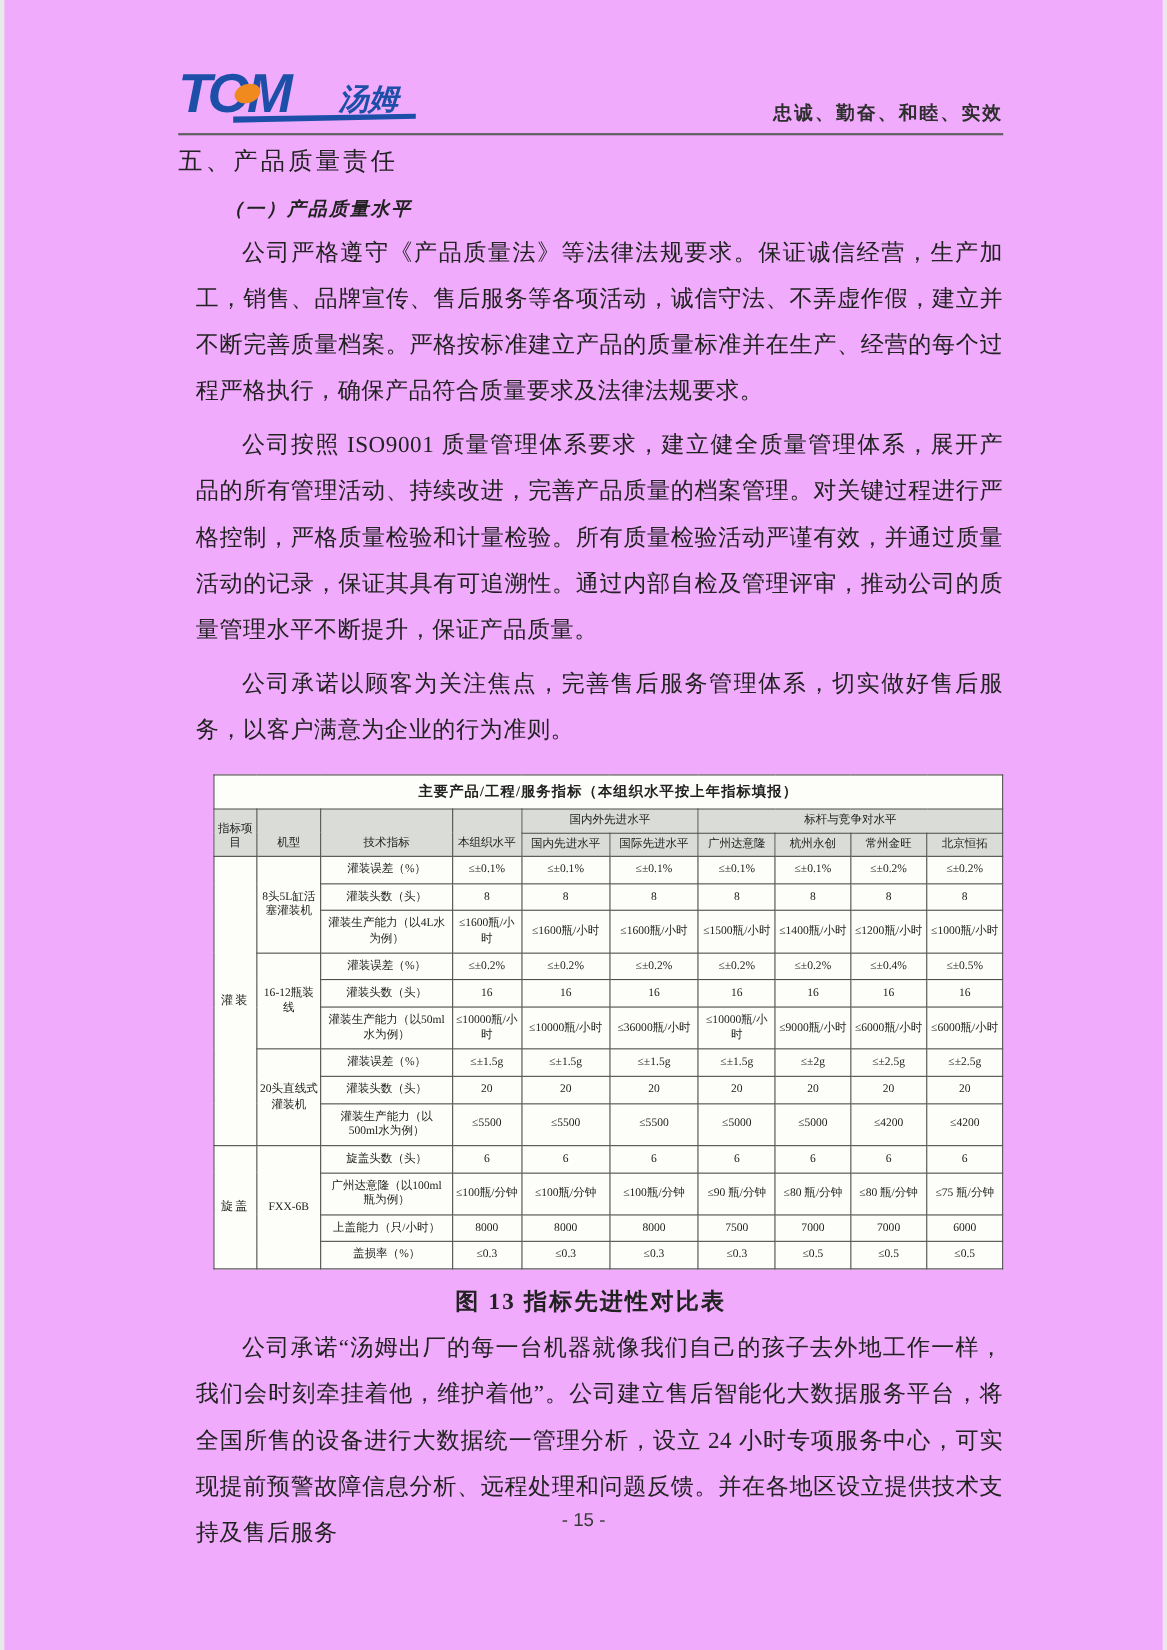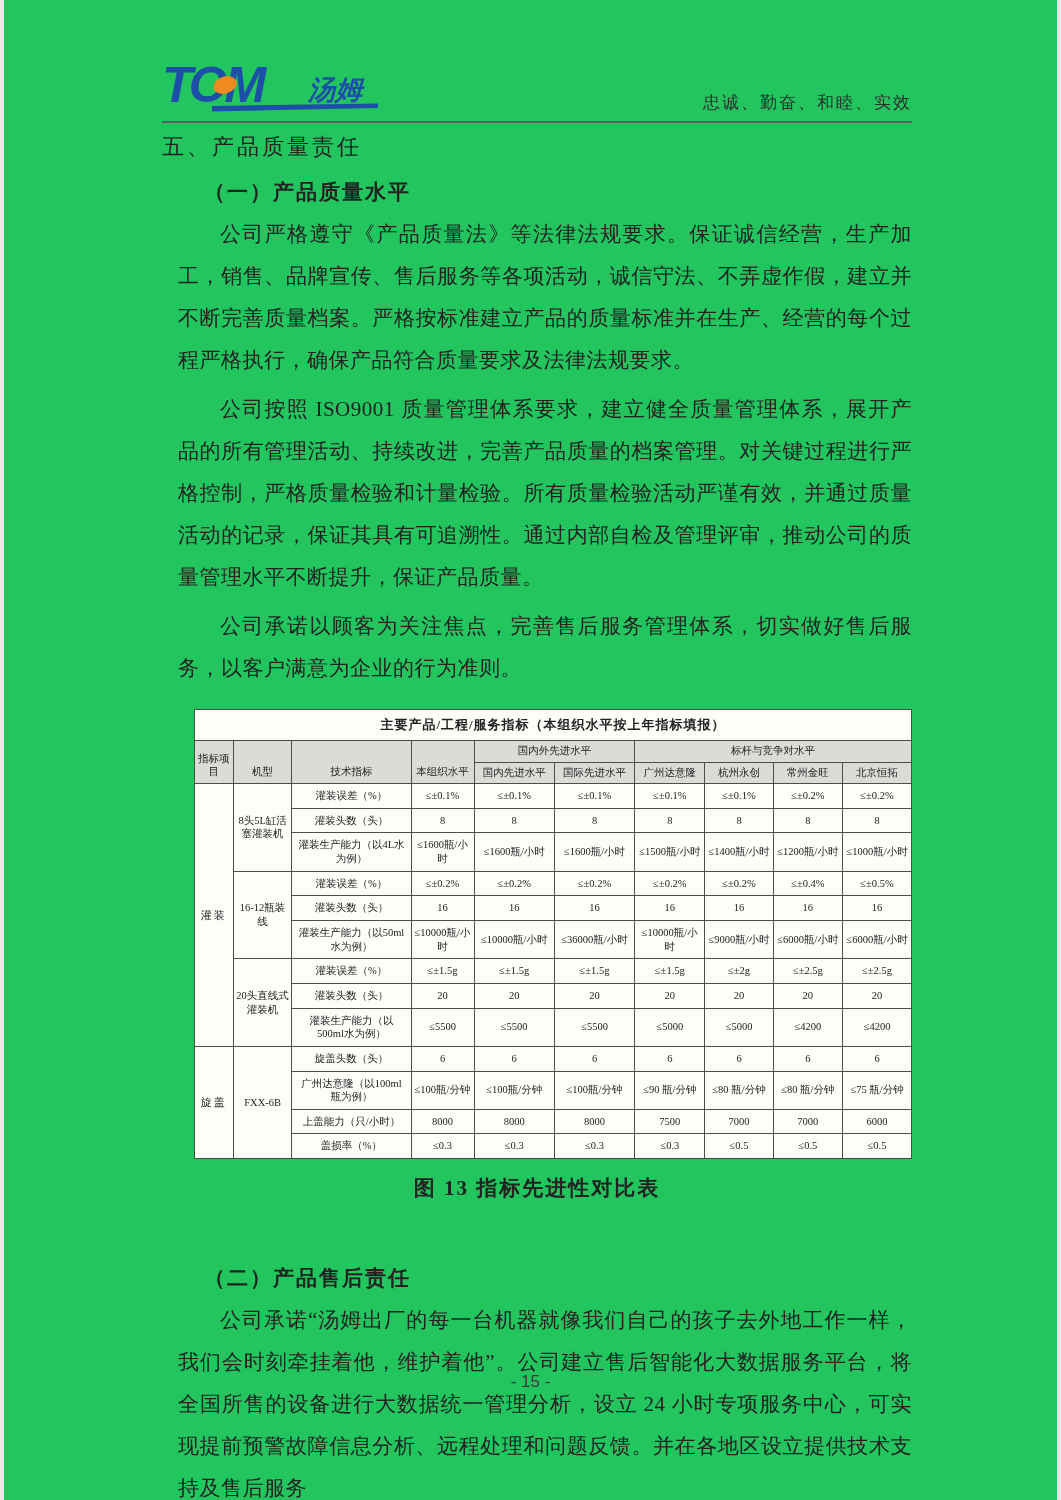--- a/index.html
+++ b/index.html
@@ -1,35 +1,35 @@
 <!DOCTYPE html>
 <html><head>
 <meta charset="utf-8">
 <style>
   html,body{margin:0;padding:0;}
   body{background:#e9e9e9;}
   .page{
     position:relative;
     width:1053px;height:1500px;
     margin:0 auto;
-    background:#22c55e;
+    background:#f0abfc;
     font-family:"Liberation Serif", serif;
     color:#222;
     overflow:hidden;
   }
   .content{position:absolute;left:158px;top:58px;width:750px;}
   
   .hdr{display:flex;justify-content:space-between;align-items:flex-end;
        border-bottom:2px solid #5f5f5f;padding-bottom:5px;}
   .logo{width:220px;height:58px;}
   .tagline{font-size:17px;color:#2e2e2e;letter-spacing:2px;
-           font-family:"Liberation Sans",sans-serif;font-weight:400;padding-bottom:2px;}
+           font-family:"Liberation Sans",sans-serif;font-weight:700;padding-bottom:2px;}
   
   .h1{font-size:22px;font-weight:normal;letter-spacing:3px;margin-top:9px;}
-  .h2{font-size:21px;font-weight:bold;letter-spacing:2px;margin:16px 0 0 42px;}
+  .h2{font-size:17px;font-weight:bold;letter-spacing:2px;margin:16px 0 0 42px;font-style:italic;}
   .h2b{margin-top:62px;}
   
   .para{font-size:21px;line-height:42px;text-align:justify;
         text-indent:2em;margin:7px 0 0 16px;letter-spacing:0.5px;}
   
   .tbl-wrap{margin-top:20px;padding-left:32px;}
   table{width:100%;border-collapse:collapse;table-layout:fixed;background:#fdfdfa;}
   th,td{border:1px solid #4d4d4d;text-align:center;vertical-align:middle;
         font-weight:normal;overflow:hidden;}
   .t-title{font-size:13px;font-weight:bold;padding:6px 2px;background:#fdfdfa;letter-spacing:1px;}
@@ -238,18 +238,17 @@
               <td>≤0.5</td>
               <td>≤0.5</td>
               <td>≤0.5</td>
             </tr>
           </tbody>
         </table>
     </div>
 
     <div class="caption">图 13 指标先进性对比表</div>
 
-    <div class="h2 h2b">（二）产品售后责任</div>
     <p class="para">公司承诺“汤姆出厂的每一台机器就像我们自己的孩子去外地工作一样，我们会时刻牵挂着他，维护着他”。公司建立售后智能化大数据服务平台，将全国所售的设备进行大数据统一管理分析，设立 24 小时专项服务中心，可实现提前预警故障信息分析、远程处理和问题反馈。并在各地区设立提供技术支持及售后服务</p>
   </div>
 
   <div class="pagenum">- 15 -</div>
 </div>
 
 </body></html>

